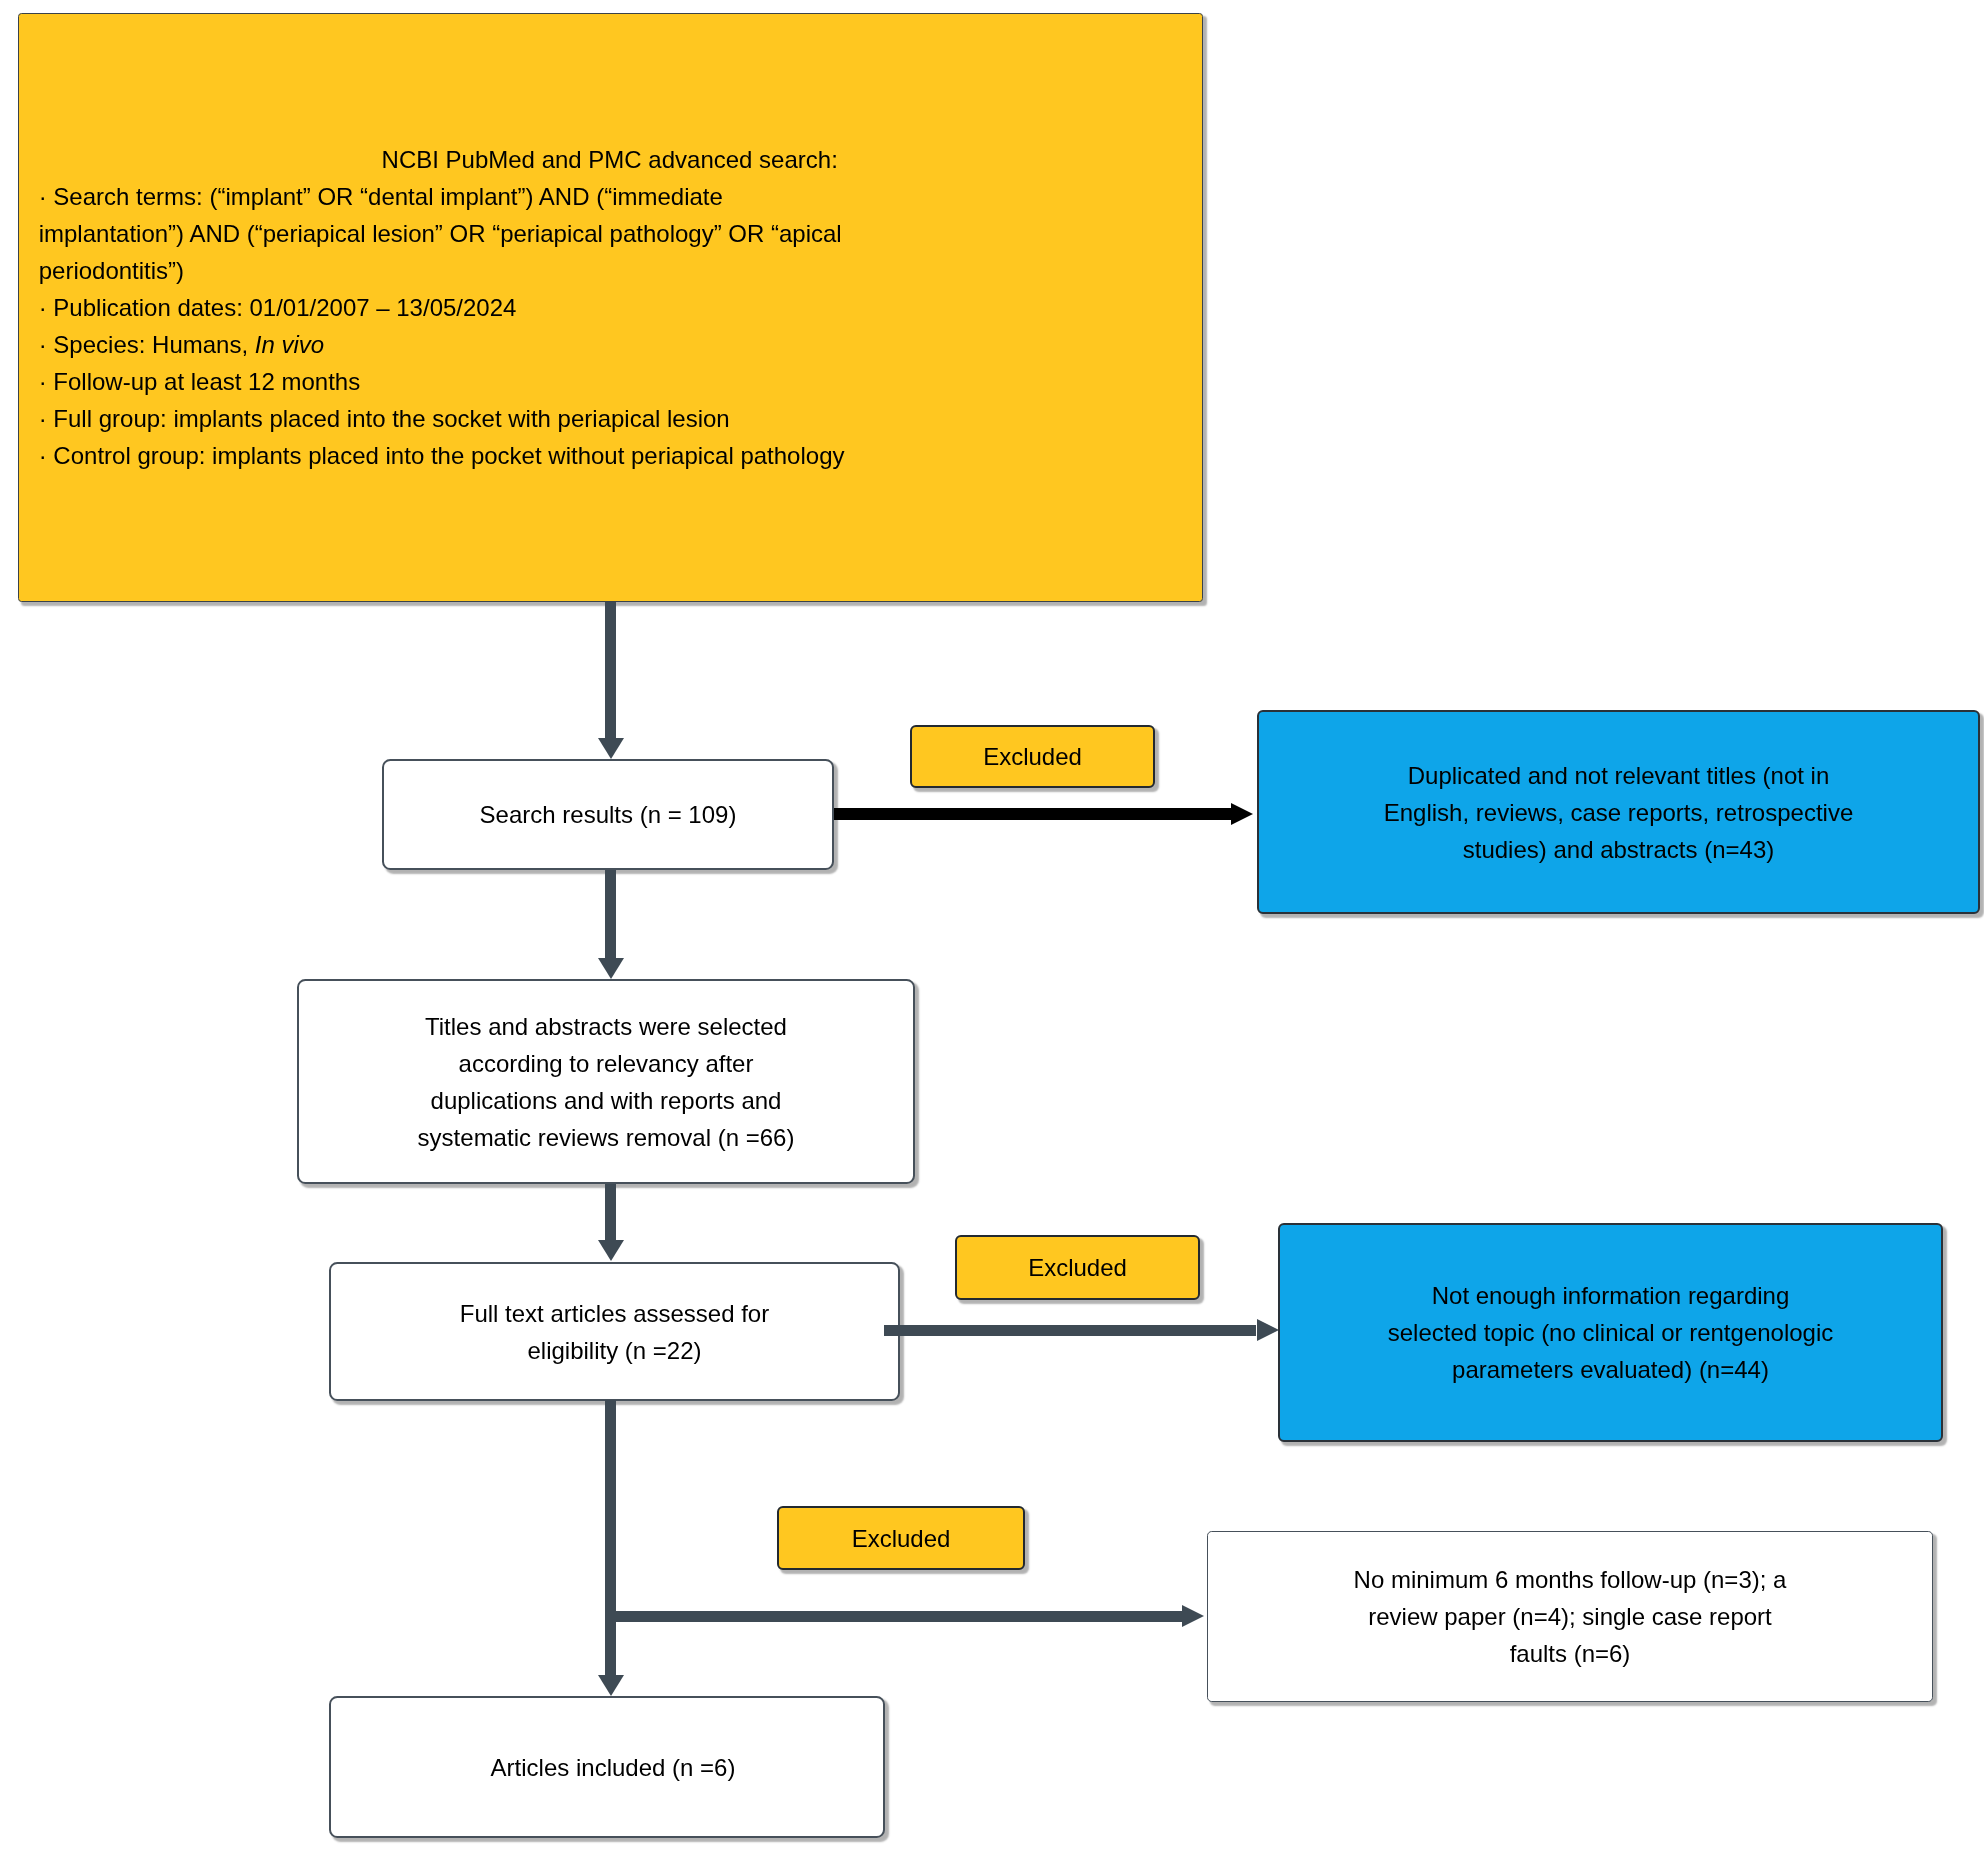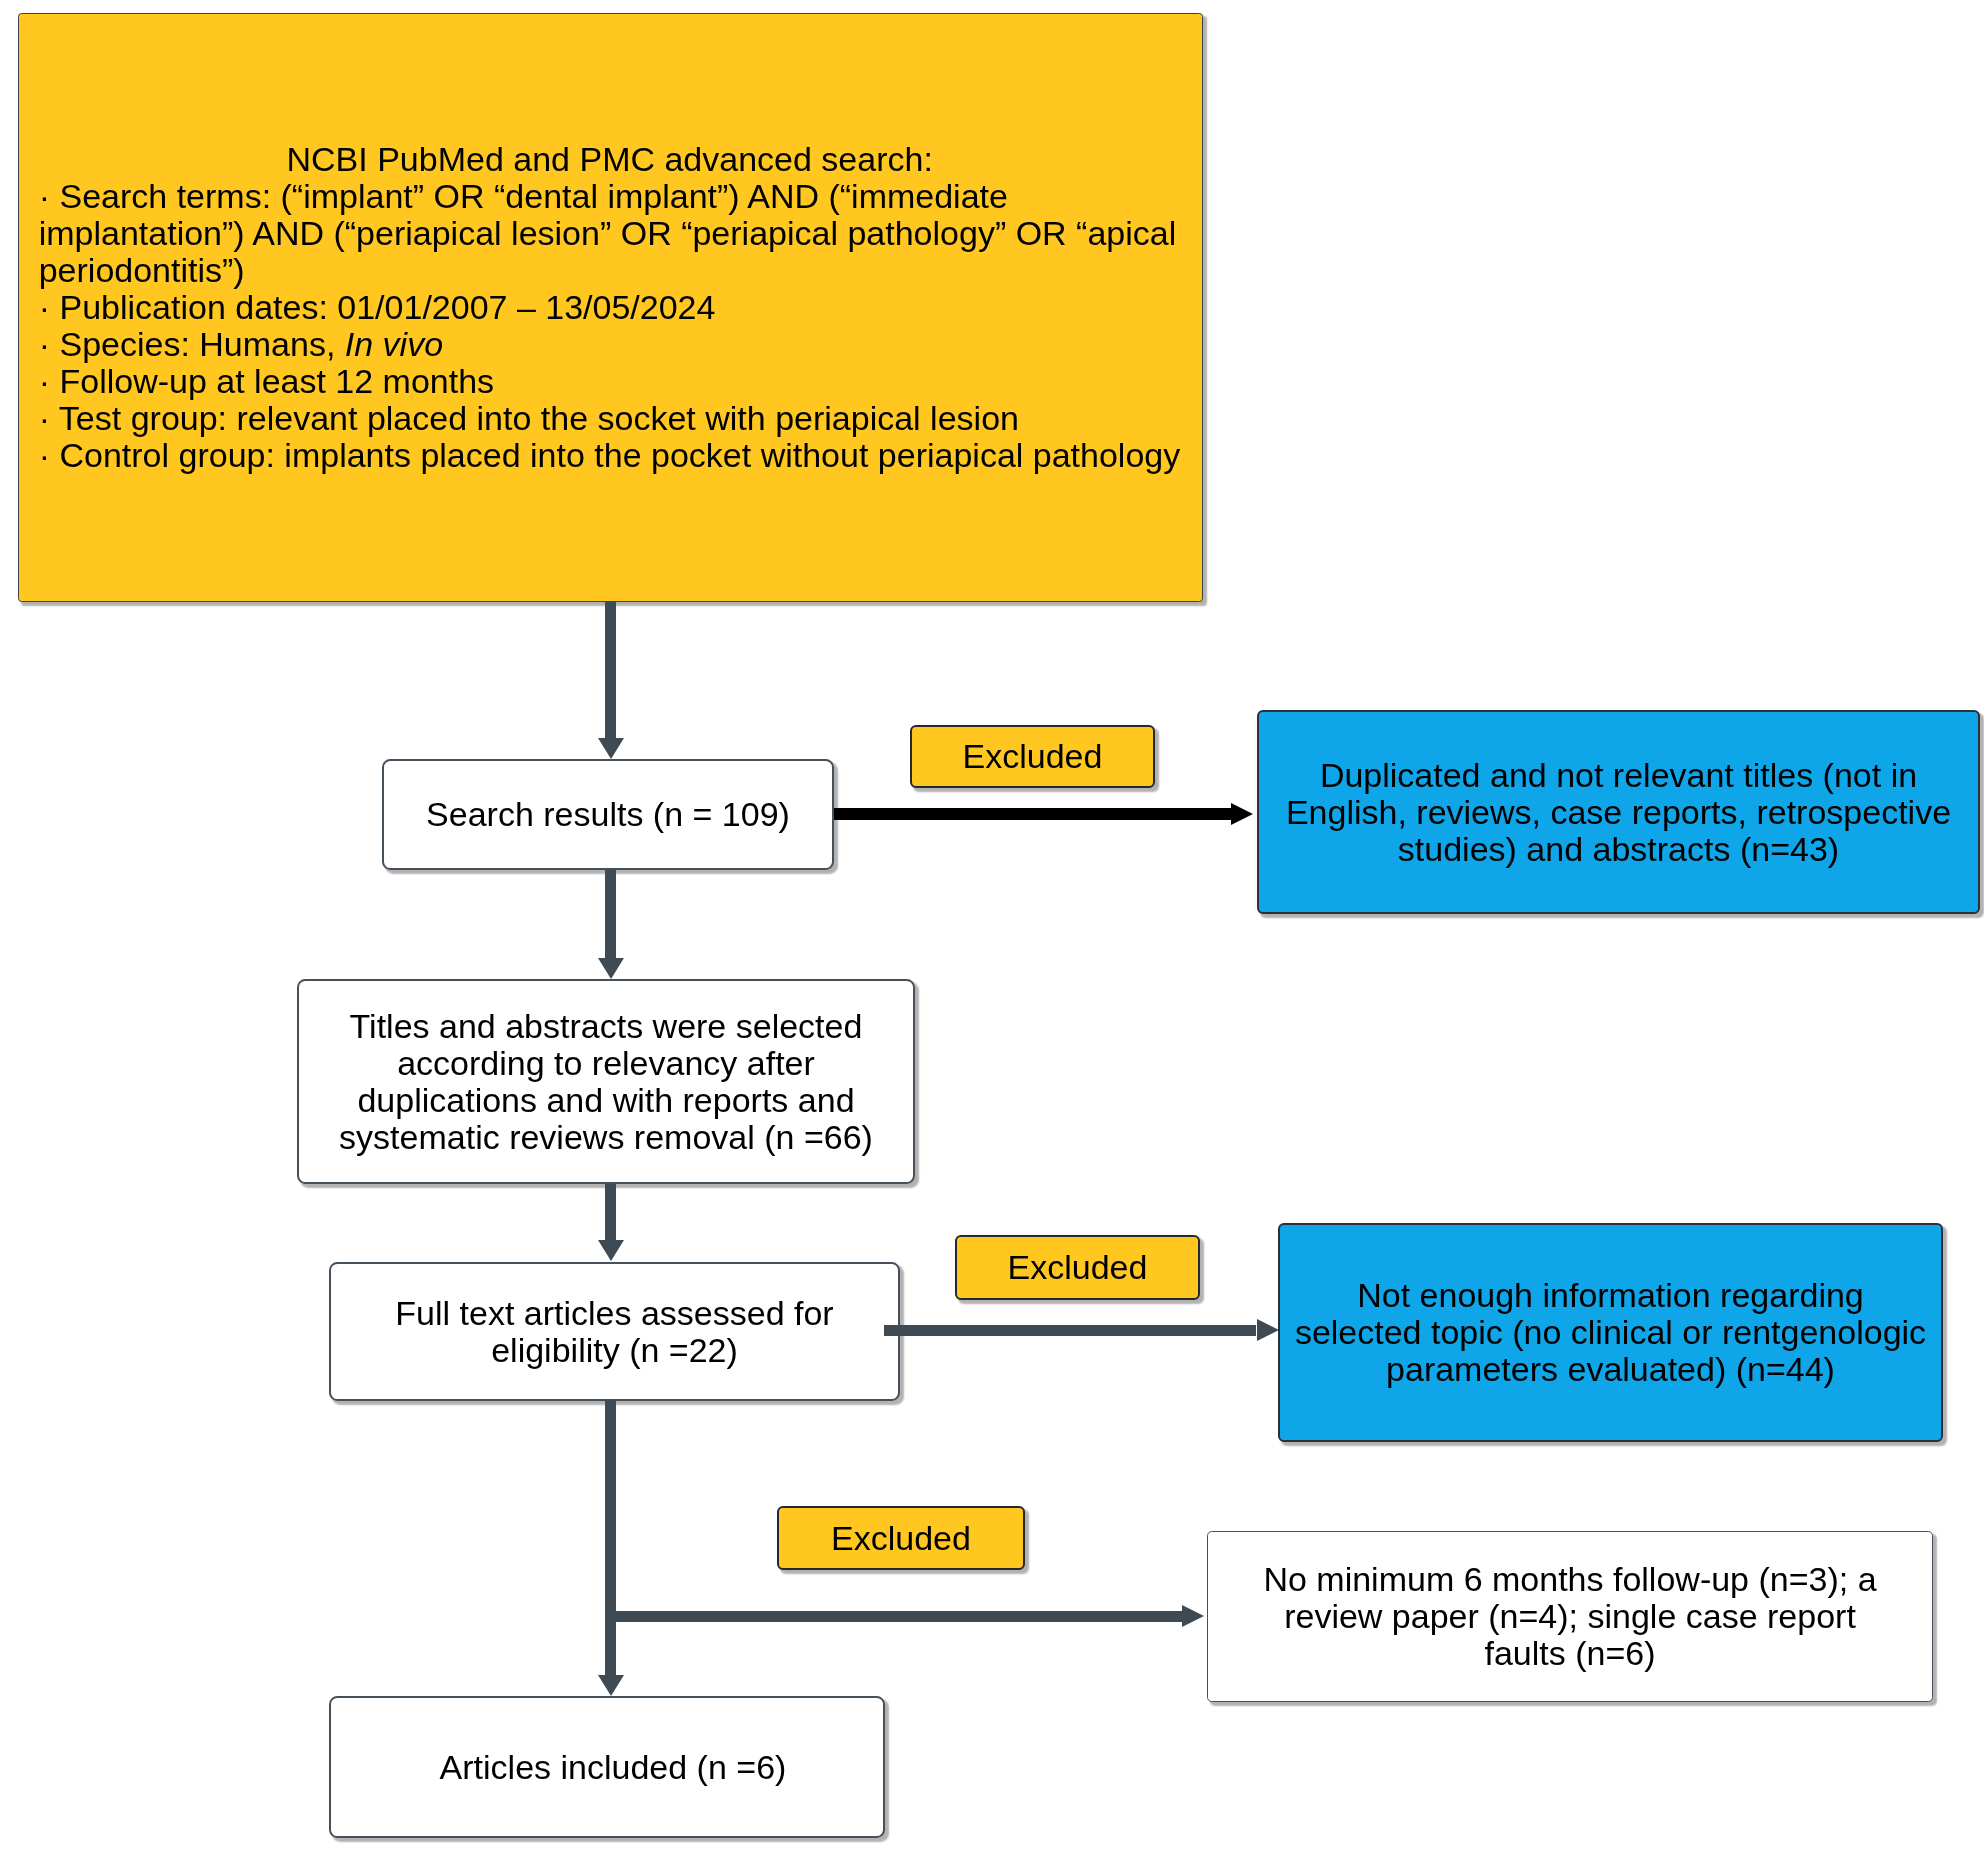--- a/index.html
+++ b/index.html
@@ -9,21 +9,21 @@
   }
   .box{
     position:absolute;box-sizing:border-box;
     display:flex;flex-direction:column;justify-content:center;align-items:center;
     text-align:center;
     box-shadow:3.5px 3.5px 1.8px rgba(0,0,0,0.30);
   }
   .white{background:#ffffff;border:2.4px solid #46505a;border-radius:8.3px;}
   .yellow{background:#0ea5e9;border:2.4px solid #2a3138;border-radius:5.9px;}
   .badge{background:#ffc720;border:2.4px solid #23292f;border-radius:5.9px;}
-  .line{white-space:nowrap;font-size:34px;line-height:37px;color:#000;}
+  .line{white-space:nowrap;font-size:24px;line-height:37px;color:#000;}
   .criteria{
     background:#ffc720;border:1.8px solid #3a424a;border-radius:3.5px;
     align-items:flex-start;text-align:left;padding:0 21px 0 20px;
   }
   .criteria .title{width:100%;text-align:center;}
   .shaft-v{position:absolute;width:10.6px;background:#3e4a54;}
   .shaft-h{position:absolute;height:10.6px;background:#3e4a54;}
   .shaft-h.black{height:11.8px;background:#000000;}
   .ah-down{position:absolute;width:0;height:0;
     border-left:13px solid transparent;border-right:13px solid transparent;
@@ -40,21 +40,21 @@
 <div class="canvas">
 
   <div class="box criteria" style="left:17.7px;top:13px;width:1185px;height:589px;">
     <div class="line title">NCBI PubMed and PMC advanced search:</div>
     <div class="line">· Search terms: (“implant” OR “dental implant”) AND (“immediate</div>
     <div class="line">implantation”) AND (“periapical lesion” OR “periapical pathology” OR “apical</div>
     <div class="line">periodontitis”)</div>
     <div class="line">· Publication dates: 01/01/2007 – 13/05/2024</div>
     <div class="line"><span>· Species: Humans, </span><em>In vivo</em></div>
     <div class="line">· Follow-up at least 12 months</div>
-    <div class="line">· Test group: relevant placed into the socket with periapical lesion</div>
+    <div class="line">· Full group: implants placed into the socket with periapical lesion</div>
     <div class="line">· Control group: implants placed into the pocket without periapical pathology</div>
   </div>
 
   <div>
     <div class="shaft-v" style="left:605px;top:602px;height:136px;"></div>
     <div class="ah-down" style="left:598px;top:738px;"></div>
   </div>
 
   <div class="box white" style="left:382px;top:759px;width:452px;height:111px;">
     <div class="line">Search results (n = 109)</div>

